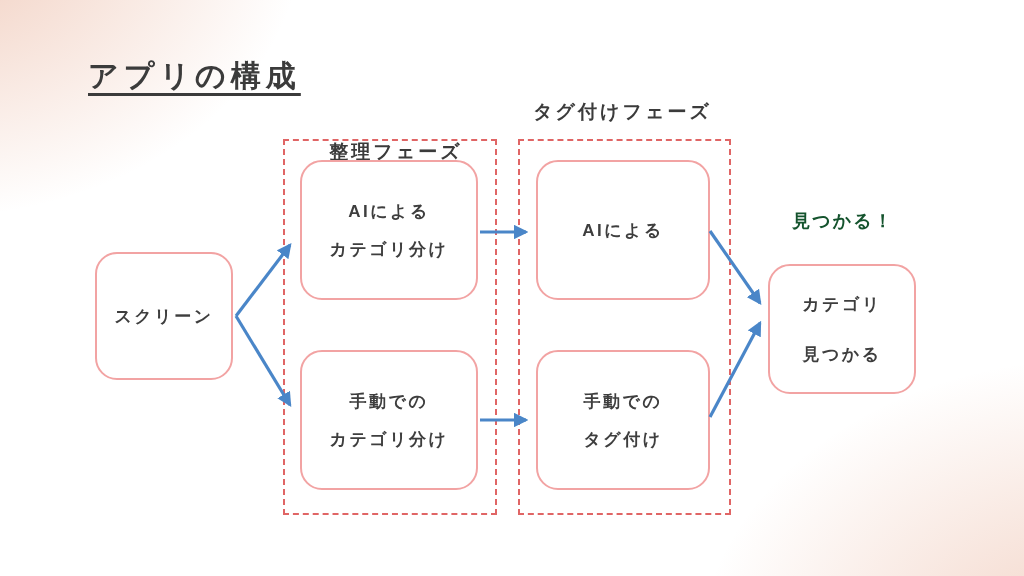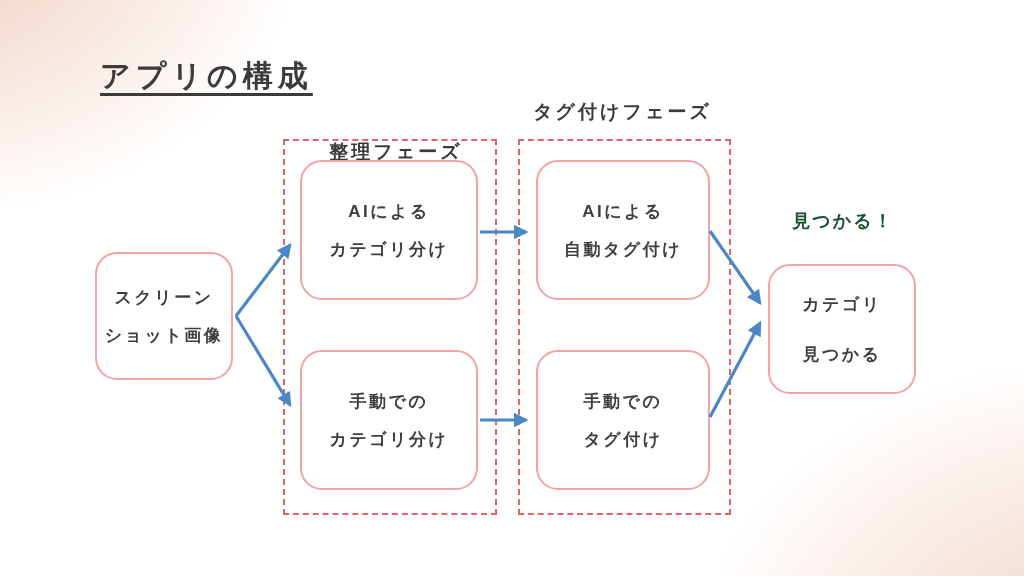--- a/index.html
+++ b/index.html
@@ -13,21 +13,20 @@
     position:relative;
   }
   .abs{position:absolute;}
   .page-title{
     left:88px;top:56px;
     font-size:30px;font-weight:bold;color:#3b3b3b;
     letter-spacing:5px;
     text-decoration:underline;
     text-decoration-thickness:3px;
     text-underline-offset:7px;
-    margin-left:12px;
   }
   .phase-label{
     top:99px;height:24px;
     font-size:19px;font-weight:bold;color:#3b3b3b;
     letter-spacing:3px;text-align:center;
   }
   .phase-label.p1{left:291px;width:210px;margin-top:40px;}
   .phase-label.p2{left:518px;width:209px;font-family:Liberation Mono, monospace;}
   .result-label{
     left:768px;top:209px;width:150px;
@@ -66,36 +65,34 @@
 
 <div class="abs phase-label p1">整理フェーズ</div>
 <div class="abs phase-label p2">タグ付けフェーズ</div>
 <div class="abs result-label">見つかる！</div>
 
 <div class="abs phase-frame p1"></div>
 <div class="abs phase-frame p2"></div>
 
 <div class="abs node source">
   <span class="nline">スクリーン</span>
-  <span class="nline">ショット画像</span>
 </div>
 
 <div class="abs node ai-cat">
   <span class="nline">AIによる</span>
   <span class="nline">カテゴリ分け</span>
 </div>
 
 <div class="abs node man-cat">
   <span class="nline">手動での</span>
   <span class="nline">カテゴリ分け</span>
 </div>
 
 <div class="abs node ai-tag">
   <span class="nline">AIによる</span>
-  <span class="nline">自動タグ付け</span>
 </div>
 
 <div class="abs node man-tag">
   <span class="nline">手動での</span>
   <span class="nline">タグ付け</span>
 </div>
 
 <div class="abs node search">
   <span class="nline">カテゴリ</span>
   <span class="nline">見つかる</span>

